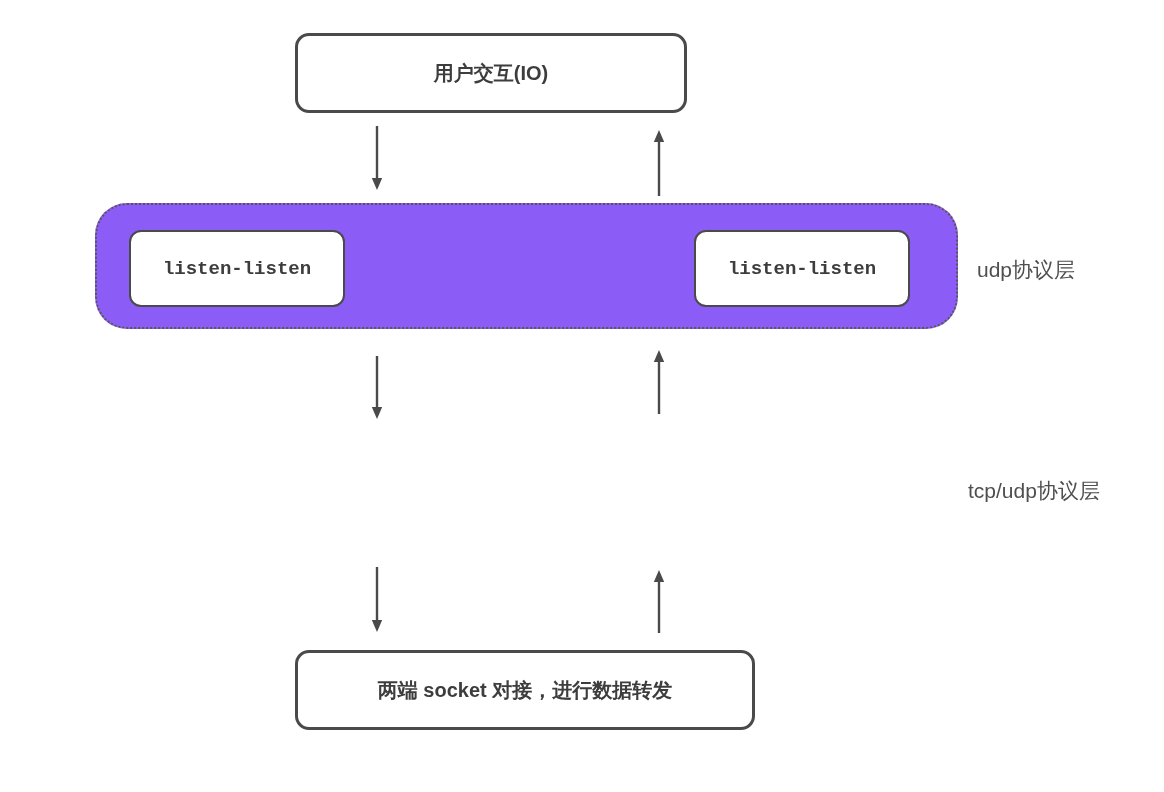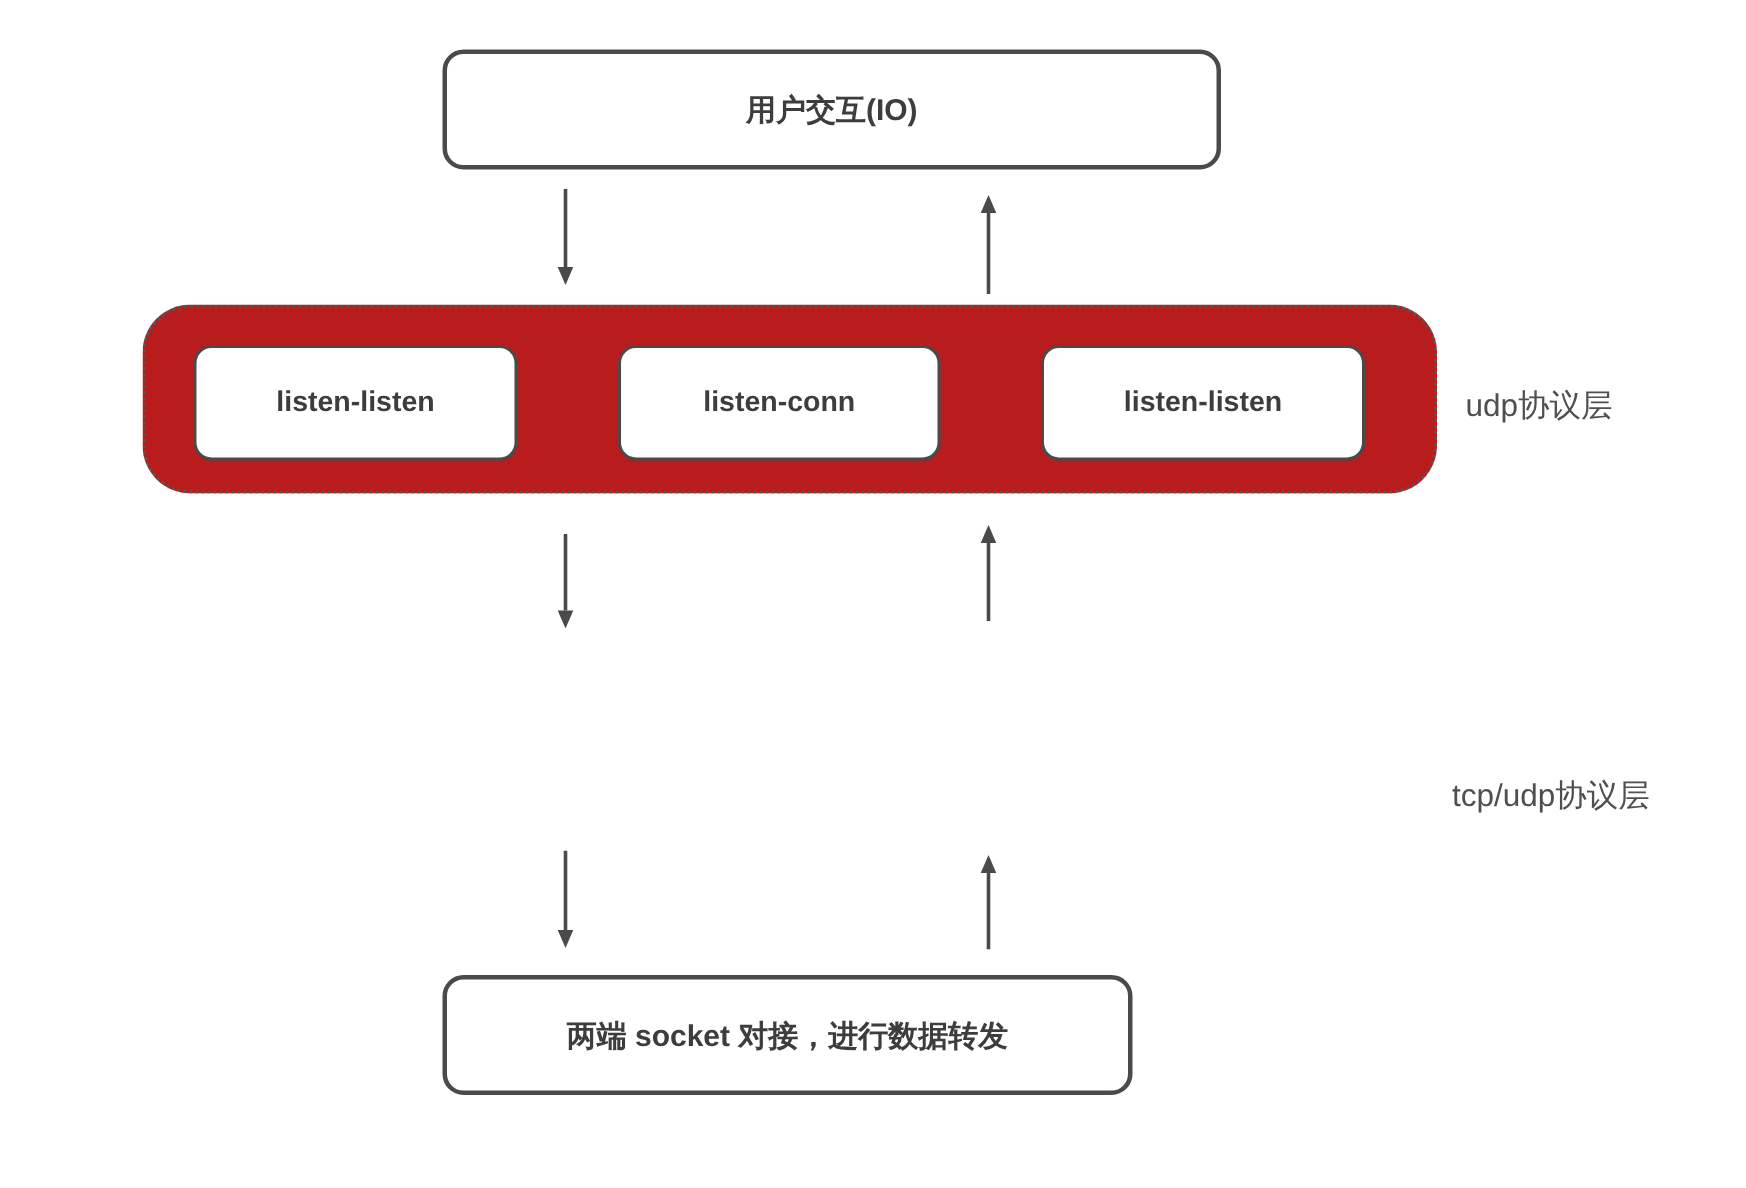--- a/index.html
+++ b/index.html
@@ -21,28 +21,29 @@
     border-radius: 14px;
     background: #ffffff;
     display: flex;
     align-items: center;
     justify-content: center;
     font-weight: bold;
     font-size: 20px;
     color: #3d3d3d;
     box-sizing: border-box;
   }
-  .node-io     { left: 295px; top: 33px;  width: 519px; height: 80px; }
+  .node-io     { left: 295px; top: 33px;  width: 392px; height: 80px; }
   .node-socket { left: 295px; top: 650px; width: 460px; height: 80px; }
   .group {
     position: absolute;
     border: 2px dotted #555555;
     border-radius: 32px;
-    background: #b91c1c;
+    background: #8b5cf6;
     box-sizing: border-box;
+    font-family: Liberation Mono, monospace;
   }
   .group-modes    { left: 95px; top: 203px; width: 863px; height: 126px; }
   .group-protocol { left: 95px; top: 430px; width: 863px; height: 123px; }
   .subnode {
     position: absolute;
     border: 2.5px solid #4a4a4a;
     border-radius: 12px;
     background: #ffffff;
     display: flex;
     align-items: center;
@@ -57,21 +58,21 @@
   .mode-3 { left: 597px; top: 25px; width: 216px; height: 77px; }
   .proto-tcp { left: 123px; top: 23px; width: 217px; height: 77px; }
   .proto-udp { left: 553px; top: 23px; width: 217px; height: 77px; }
   .side-label {
     position: absolute;
     font-size: 21px;
     color: #4f4f4f;
     white-space: nowrap;
   }
   .label-modes    { left: 977px; top: 256px; }
-  .label-protocol { left: 968px; top: 477px; margin-top: 39px; }
+  .label-protocol { left: 968px; top: 477px; }
   .arrow { position: absolute; }
 </style>
 </head>
 <body>
 
 <div class="stage">
 
   <div class="node node-io">
     <span>用户交互(IO)</span>
   </div>
@@ -81,23 +82,20 @@
     <polygon points="8,64 2.8,52 13.2,52" fill="#4a4a4a"></polygon>
   </svg>
   <svg class="arrow" style="left:651px; top:130px;" width="16" height="66" viewBox="0 0 16 66">
     <line x1="8" y1="12" x2="8" y2="66" stroke="#4a4a4a" stroke-width="2.4"></line>
     <polygon points="8,0 2.8,12 13.2,12" fill="#4a4a4a"></polygon>
   </svg>
 
   <div class="group group-modes">
     <div class="subnode mode-1">
       <span>listen-listen</span>
-    </div>
-    <div class="subnode mode-2">
-      <span>listen-conn</span>
     </div>
     <div class="subnode mode-3">
       <span>listen-listen</span>
     </div>
   </div>
   <div class="side-label label-modes">udp协议层</div>
 
   <svg class="arrow" style="left:369px; top:356px;" width="16" height="63" viewBox="0 0 16 63">
     <line x1="8" y1="0" x2="8" y2="51" stroke="#4a4a4a" stroke-width="2.4"></line>
     <polygon points="8,63 2.8,51 13.2,51" fill="#4a4a4a"></polygon>

